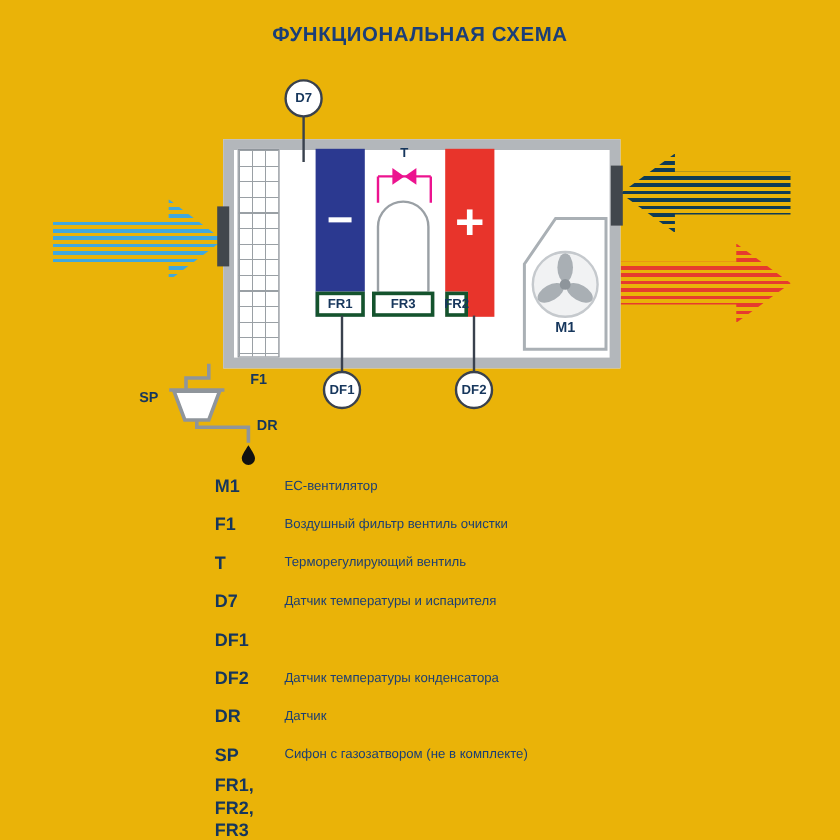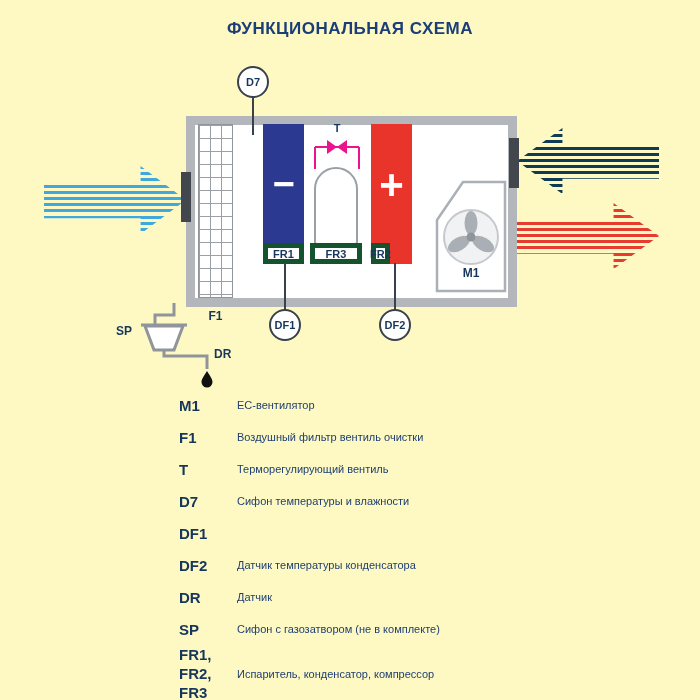--- a/index.html
+++ b/index.html
@@ -1,20 +1,20 @@
 <!DOCTYPE html>
 <html><head>
 <meta charset="utf-8">
 <style>
   html, body { margin: 0; padding: 0; background: #fff; }
   body {
     width: 700px; height: 700px; overflow: hidden;
     font-family: "Liberation Sans", sans-serif;
   }
-  .canvas { position: relative; width: 700px; height: 700px; background: #fef9c3; }
+  .canvas { position: relative; width: 700px; height: 700px; background: #eab308; }
 
   .title {
     position: absolute; top: 19px; left: 0; width: 100%;
     text-align: center; font-size: 17px; font-weight: bold;
     letter-spacing: .5px; color: #1b3e78;
   }
 
   
   .housing {
     position: absolute; left: 186px; top: 116px; width: 331px; height: 191px;
@@ -37,21 +37,21 @@
   .block-red  { left: 371px; background: #e8342b; font-size: 42px; padding-bottom: 18px; }
 
   .cylinder {
     position: absolute; left: 314px; top: 167px; width: 44px; height: 78px;
     background: #fff; border: 2px solid #9aa0a5; box-sizing: border-box;
     border-radius: 22px 22px 3px 3px; z-index: 2;
   }
 
   .fr-box {
     position: absolute; top: 243px; height: 21px; background: #fff;
-    border: 5px solid #14532d; box-sizing: border-box; z-index: 3;
+    border: 3px solid #14532d; box-sizing: border-box; z-index: 3;
     display: flex; align-items: center; justify-content: center;
     font-size: 11px; font-weight: bold; color: #16365c;
   }
   #fr1 { left: 263px; width: 41px; }
   #fr3 { left: 310px; width: 52px; }
   #fr2 { left: 371px; width: 19px; }
 
   .sensor-circle {
     position: absolute; width: 32px; height: 32px; border-radius: 50%;
     background: #fff; border: 2px solid #39414d; box-sizing: border-box; z-index: 5;
@@ -187,38 +187,37 @@
     <div class="legend-row">
       <div class="legend-code">F1</div>
       <div class="legend-desc">Воздушный фильтр вентиль очистки</div>
     </div>
     <div class="legend-row">
       <div class="legend-code">T</div>
       <div class="legend-desc">Терморегулирующий вентиль</div>
     </div>
     <div class="legend-row">
       <div class="legend-code">D7</div>
-      <div class="legend-desc">Сифон температуры и влажности</div>
+      <div class="legend-desc">Датчик температуры и испарителя</div>
     </div>
     <div class="legend-row">
       <div class="legend-code">DF1</div>
     </div>
     <div class="legend-row">
       <div class="legend-code">DF2</div>
       <div class="legend-desc">Датчик температуры конденсатора</div>
     </div>
     <div class="legend-row">
       <div class="legend-code">DR</div>
       <div class="legend-desc">Датчик</div>
     </div>
     <div class="legend-row">
       <div class="legend-code">SP</div>
       <div class="legend-desc">Сифон с газозатвором (не в комплекте)</div>
     </div>
     <div class="legend-row">
       <div class="legend-code">FR1,
 FR2,
 FR3</div>
-      <div class="legend-desc">Испаритель, конденсатор, компрессор</div>
     </div>
   </div>
 
 </div>
 
 </body></html>

